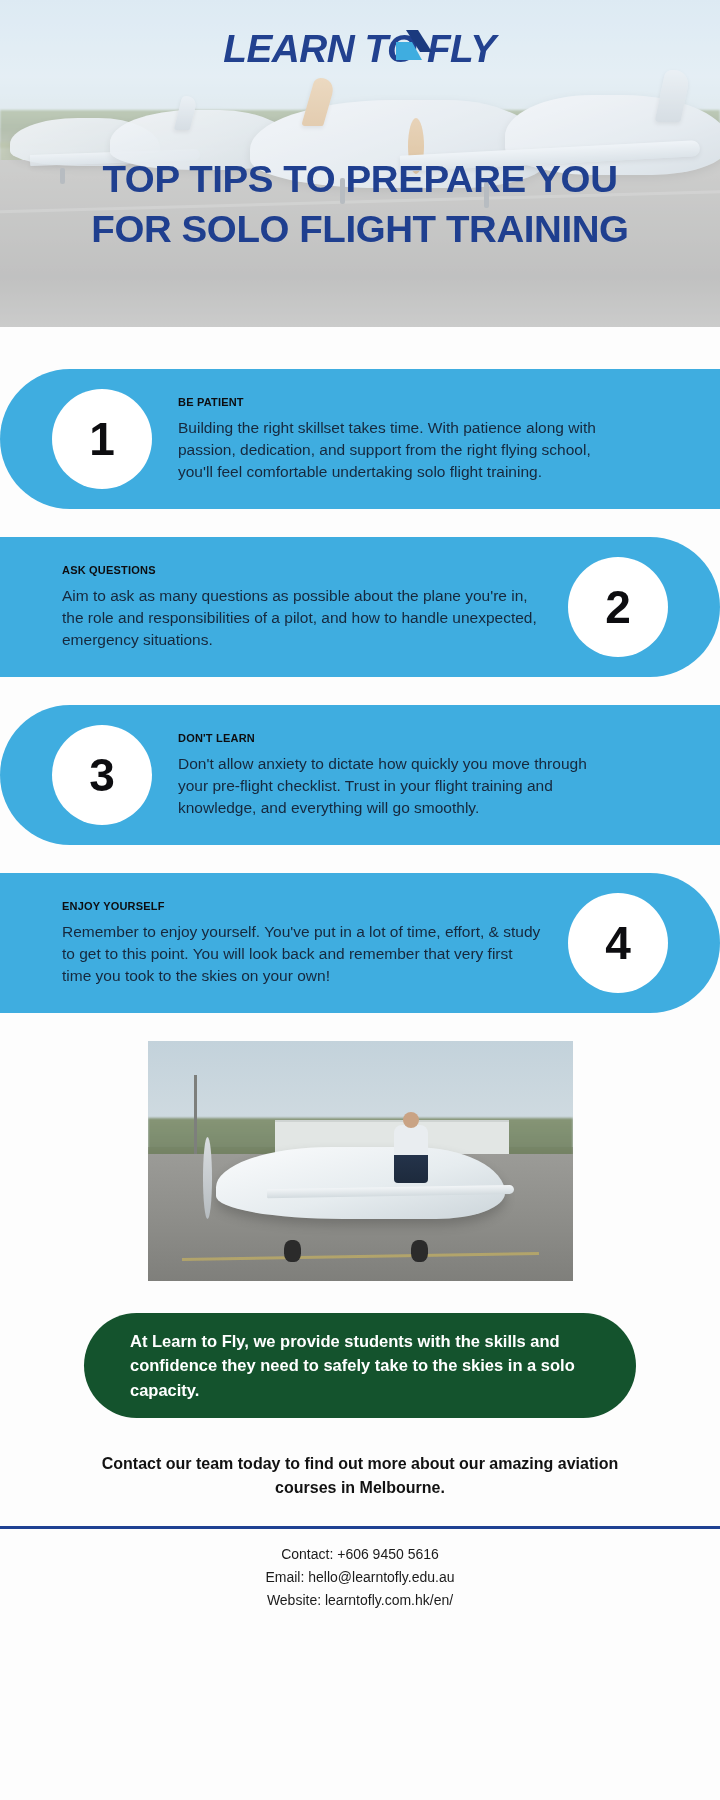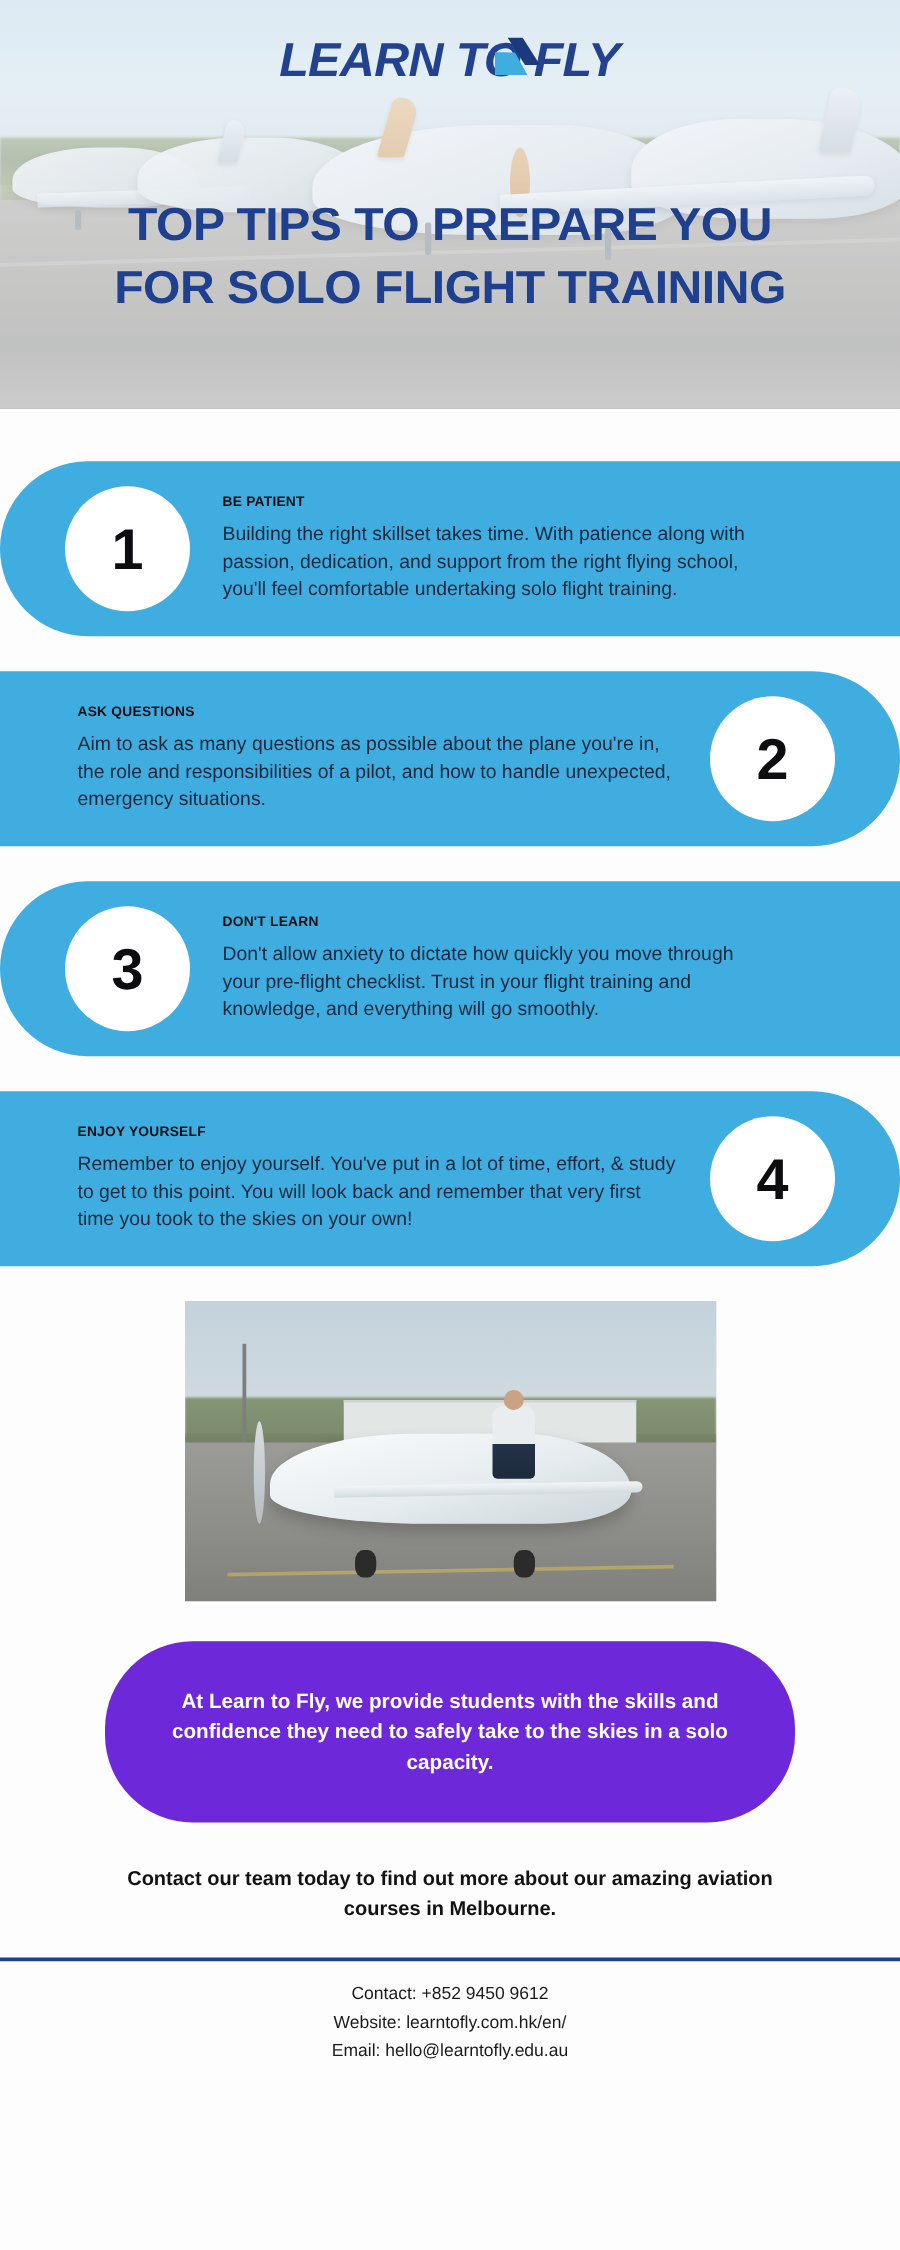--- a/index.html
+++ b/index.html
@@ -187,23 +187,23 @@
   .photo-wheel { position:absolute; bottom: 8%; width: 17px; height: 22px;
     background:#2b2b2b; border-radius: 40%; }
   .photo-wheel.l { left: 32%; }
   .photo-wheel.r { left: 62%; }
   .photo-pole { position:absolute; left: 11%; top: 14%; width: 3px; height: 36%;
     background:#7d7f7c; }
 
   
   .tagline-wrap { width:720px; display:flex; justify-content:center; margin-top: 32px; }
   .tagline {
-    width: 552px; padding: 36px 46px;
-    background: #6d28d9; border-radius: 70px;
-    color: #ffffff; text-align: center;
+    width: 552px; padding: 16px 46px;
+    background: #14532d; border-radius: 70px;
+    color: #ffffff; 
     font-size: 16.5px; font-weight: 700; line-height: 1.48;
     font-family: "Liberation Sans", sans-serif;
   }
 
   
   .cta {
     width: 720px; text-align: center; margin-top: 34px;
     font-size: 16px; font-weight: 700; color: #121212; line-height: 1.5;
     padding: 0 96px;
     font-family: "Liberation Sans", sans-serif;
@@ -316,18 +316,18 @@
   </div>
 
   <div class="tagline-wrap">
     <div class="tagline">At Learn to Fly, we provide students with the skills and confidence they need to safely take to the skies in a solo capacity.</div>
   </div>
 
   <div class="cta">Contact our team today to find out more about our amazing aviation courses in Melbourne.</div>
 
   <div class="footer-rule"></div>
   <div class="footer">
-    <div>Contact: +852 9450 9612</div>
+    <div>Contact: +606 9450 5616</div>
+    <div>Email: hello@learntofly.edu.au</div>
     <div>Website: learntofly.com.hk/en/</div>
-    <div>Email: hello@learntofly.edu.au</div>
   </div>
 
 </div>
 
 </body></html>

